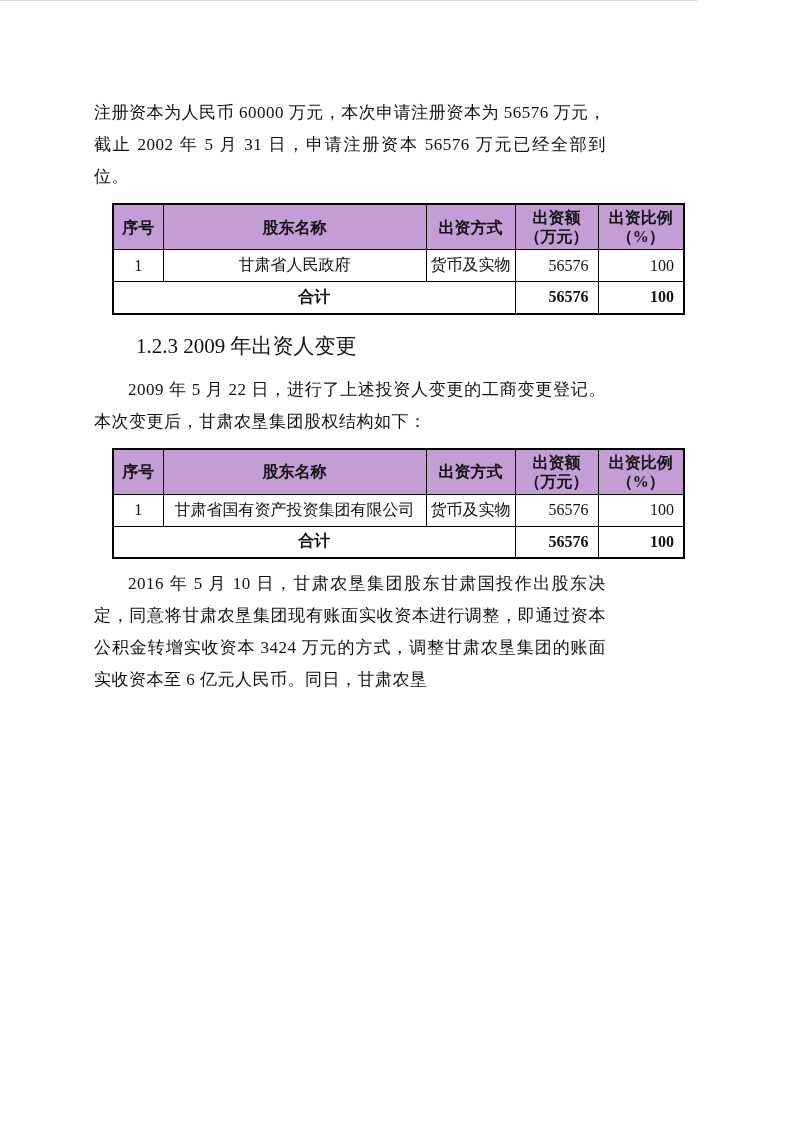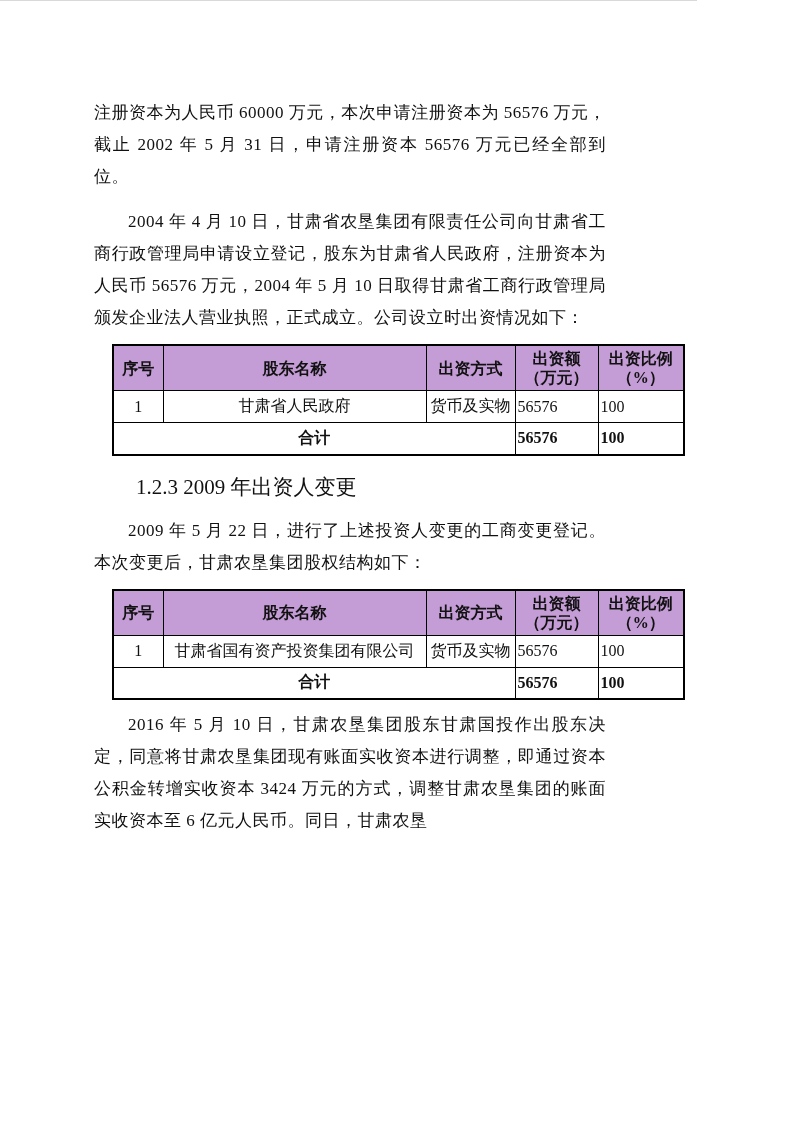--- a/index.html
+++ b/index.html
@@ -57,21 +57,21 @@
   .doc-table th{
     background:var(--table-header-bg);
     font-weight:bold;
     text-align:center;
     line-height:19px;
     padding-top:3px;padding-bottom:3px;
     height:44px;
   }
   .doc-table td{height:32px;}
   .cell-center{text-align:center;}
-  .cell-num{text-align:left;padding-right:9px !important;}
+  .cell-num{text-align:right;padding-right:9px !important;}
   .total-row td{font-weight:bold;}
   .col-no{width:50px;}
   .col-name{width:263px;}
   .col-method{width:89px;}
   .col-amount{width:83px;}
   .col-ratio{width:86px;}
   .page-footer{
     position:absolute;
     left:0;right:0;
     top:999px;
@@ -81,21 +81,20 @@
   }
 </style>
 </head>
 <body>
 
 <div class="page">
   <div class="content">
 
     <p class="para">注册资本为人民币 60000 万元，本次申请注册资本为 56576 万元，截止 2002 年 5 月 31 日，申请注册资本 56576 万元已经全部到位。</p>
 
-    <p class="para indent">2004 年 4 月 10 日，甘肃省农垦集团有限责任公司向甘肃省工商行政管理局申请设立登记，股东为甘肃省人民政府，注册资本为人民币 56576 万元，2004 年 5 月 10 日取得甘肃省工商行政管理局颁发企业法人营业执照，正式成立。公司设立时出资情况如下：</p>
 
     <table class="doc-table">
       <colgroup>
         <col class="col-no">
           <col class="col-name">
           <col class="col-method">
           <col class="col-amount">
           <col class="col-ratio">
       </colgroup>
       <thead>

